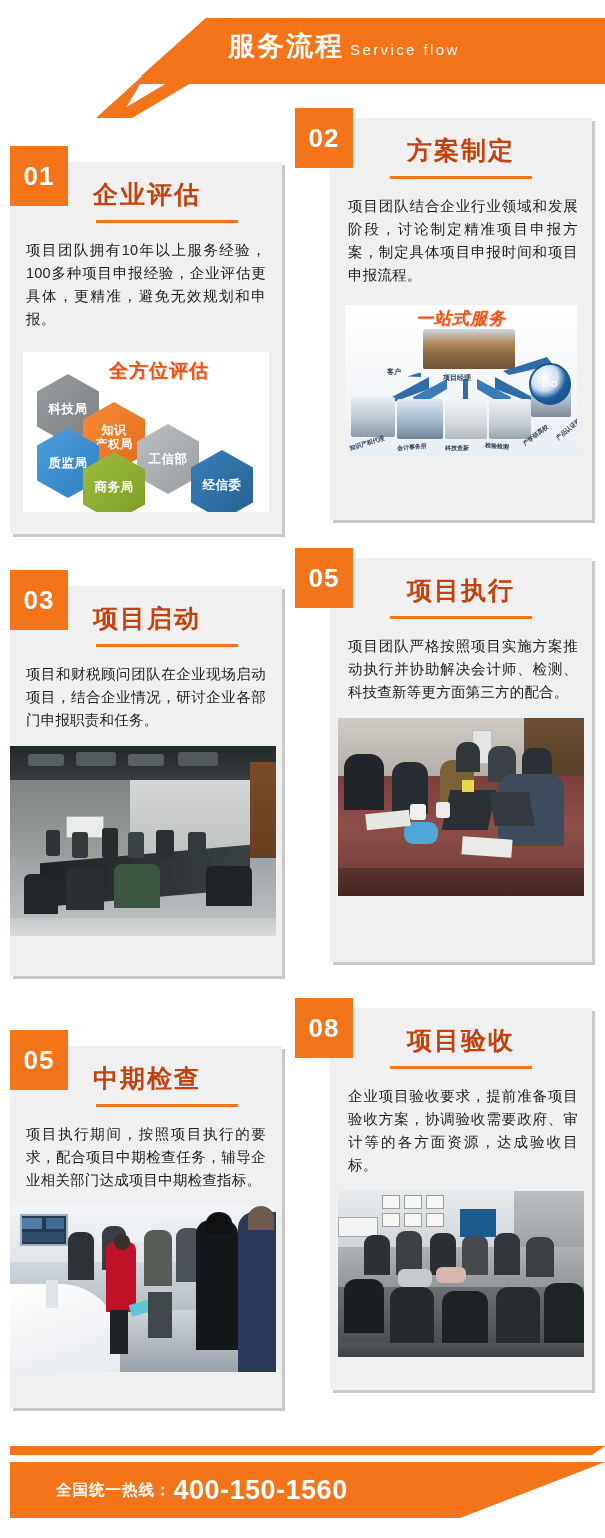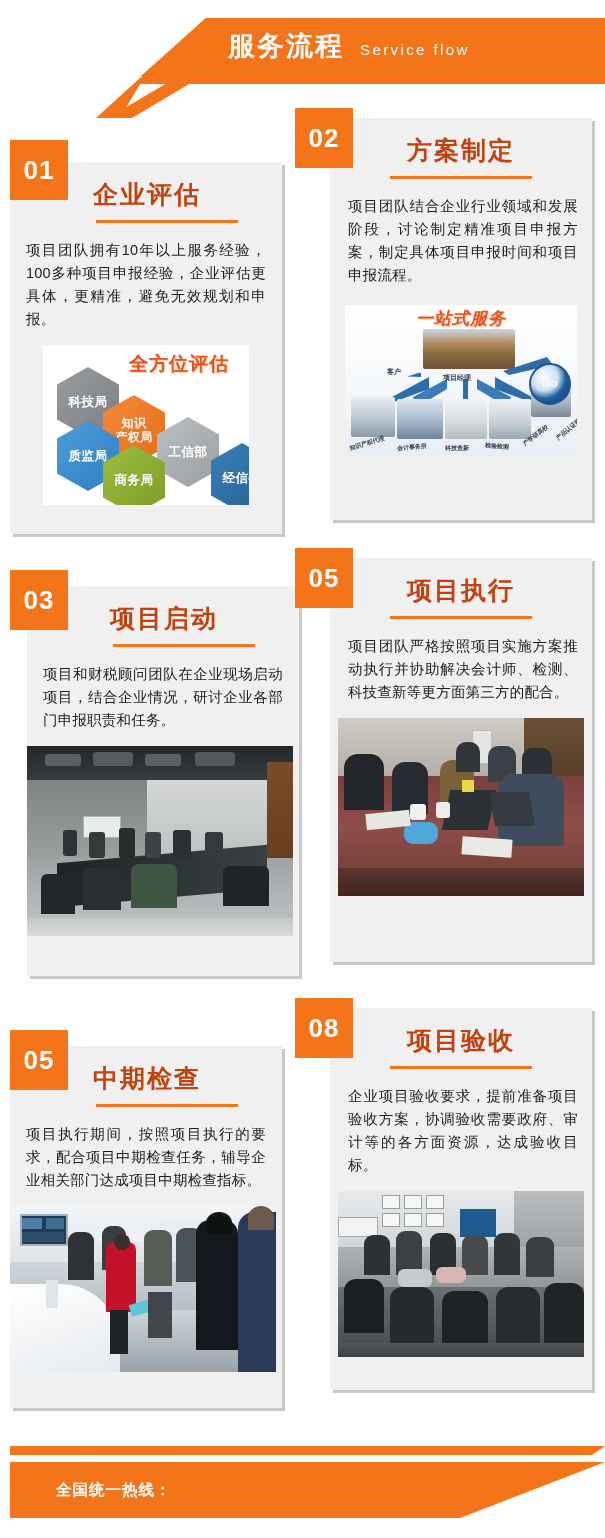--- a/index.html
+++ b/index.html
@@ -34,21 +34,21 @@
   }
   .hdr-stripe {
     position: absolute; left: 0; top: 80px;
     width: 605px; height: 38px;
     background: #F4741A;
     clip-path: polygon(172px 0, 196px 0, 132px 38px, 108px 38px);
   }
   .hdr-title {
     position: absolute; left: 228px; top: 26px;
     height: 44px;
-    display: flex; align-items: baseline; gap: 16px;
+    display: flex; align-items: baseline; gap: 6px;
     color: #ffffff;
   }
   .hdr-title .cn {
     font-size: 27px; font-weight: bold; letter-spacing: 2px;
     line-height: 40px;
   }
   .hdr-title .en {
     font-size: 15px; letter-spacing: 2.4px; font-weight: 400;
     line-height: 40px;
   }
@@ -98,22 +98,22 @@
     color: #1d1d1d;
     padding: 16px 16px 14px 16px;
     letter-spacing: 0.2px;
     text-align: justify;
   }
   .card.right .card-body { padding-left: 18px; padding-right: 14px; }
 
   
   .hexfig {
     position: relative;
-    width: 206px; height: 160px;
-    margin: 0 auto 10px auto;
+    width: 246px; height: 160px;
+    margin: 7px auto 10px auto;
     background: #ffffff;
     overflow: hidden;
   }
   .hexfig .fig-title {
     position: absolute; left: 86px; top: 6px;
     font-size: 19px; font-weight: bold;
     color: #E8521D;
     letter-spacing: 1px;
     text-shadow: 1px 1px 0 #F7C9A8;
     z-index: 4;
@@ -210,21 +210,21 @@
   <div class="header-wrap">
     <div class="hdr-band"></div>
     <div class="hdr-chev"></div>
     <div class="hdr-stripe"></div>
     <div class="hdr-title">
       <span class="cn">服务流程</span>
       <span class="en">Service flow</span>
     </div>
   </div>
 
-  <div class="badge l" style="top:140px">
+  <div class="badge l" style="top:146px">
     <span>01</span>
   </div>
   <div class="card left" style="top:162px; height:372px;">
     <div class="title-row">
       <div class="card-title">企业评估</div>
       <div class="title-underline" style="margin-left:86px"></div>
     </div>
     <div class="card-body">项目团队拥有10年以上服务经验，100多种项目申报经验，企业评估更具体，更精准，避免无效规划和申报。</div>
 
     <div class="hexfig">
@@ -300,21 +300,21 @@
       <div class="sf-lbl" style="left:100px; top:139px;">科技查新</div>
       <div class="sf-lbl" style="left:140px; top:137px; transform:rotate(5deg);">检验检测</div>
       <div class="sf-lbl" style="left:176px; top:126px; transform:rotate(-38deg);">产学研高校</div>
       <div class="sf-lbl" style="left:208px; top:118px; transform:rotate(-40deg);">产品认证机构</div>
     </div>
   </div>
 
   <div class="badge l" style="top:570px">
     <span>03</span>
   </div>
-  <div class="card left" style="top:586px; height:390px;margin-left:17px;">
+  <div class="card left" style="top:586px; height:390px;">
     <div class="title-row">
       <div class="card-title">项目启动</div>
       <div class="title-underline" style="margin-left:86px"></div>
     </div>
     <div class="card-body">项目和财税顾问团队在企业现场启动项目，结合企业情况，研讨企业各部门申报职责和任务。</div>
 
     <div class="photo pr3" style="width:266px; height:190px; margin:0 0 0 0;">
       <div class="ph-layer" style="left:0; top:0; width:266px; height:40px; background:linear-gradient(180deg,#23282a,#3a4042);"></div>
       <div class="ph-layer" style="left:18px; top:8px; width:36px; height:12px; background:#585f61; border-radius:3px;"></div>
       <div class="ph-layer" style="left:66px; top:6px; width:40px; height:14px; background:#555c5e; border-radius:3px;"></div>
@@ -451,16 +451,17 @@
       <div class="ph-layer" style="left:206px;top:92px;  width:40px; height:60px; background:#1f2427; border-radius:12px 12px 0 0;"></div>
       <div class="ph-layer" style="left:0; top:152px; width:246px; height:14px; background:linear-gradient(180deg,#55595c,#3c4043);"></div>
     </div>
   </div>
 
   <div class="footer-wrap">
     <div class="ft-thin"></div>
     <div class="ft-band"></div>
     <div class="ft-text">
       <span class="lbl">全国统一热线：</span>
+      <span class="num">400-150-1560</span>
     </div>
   </div>
 
 </div>
 
 </body></html>

